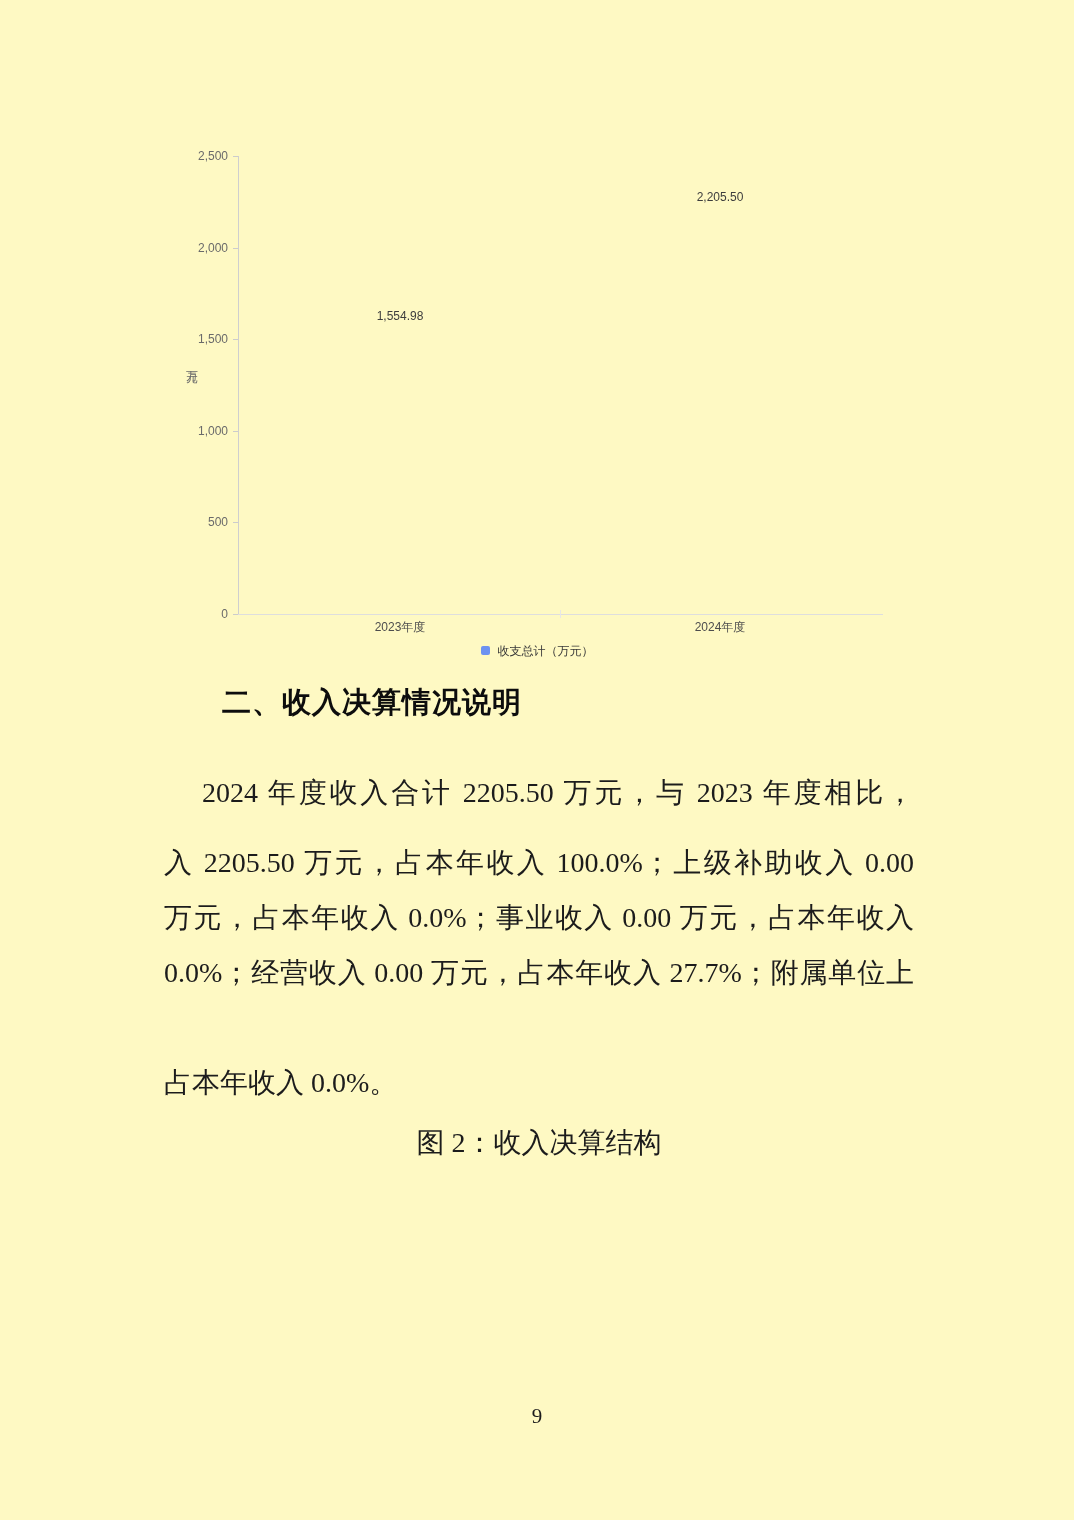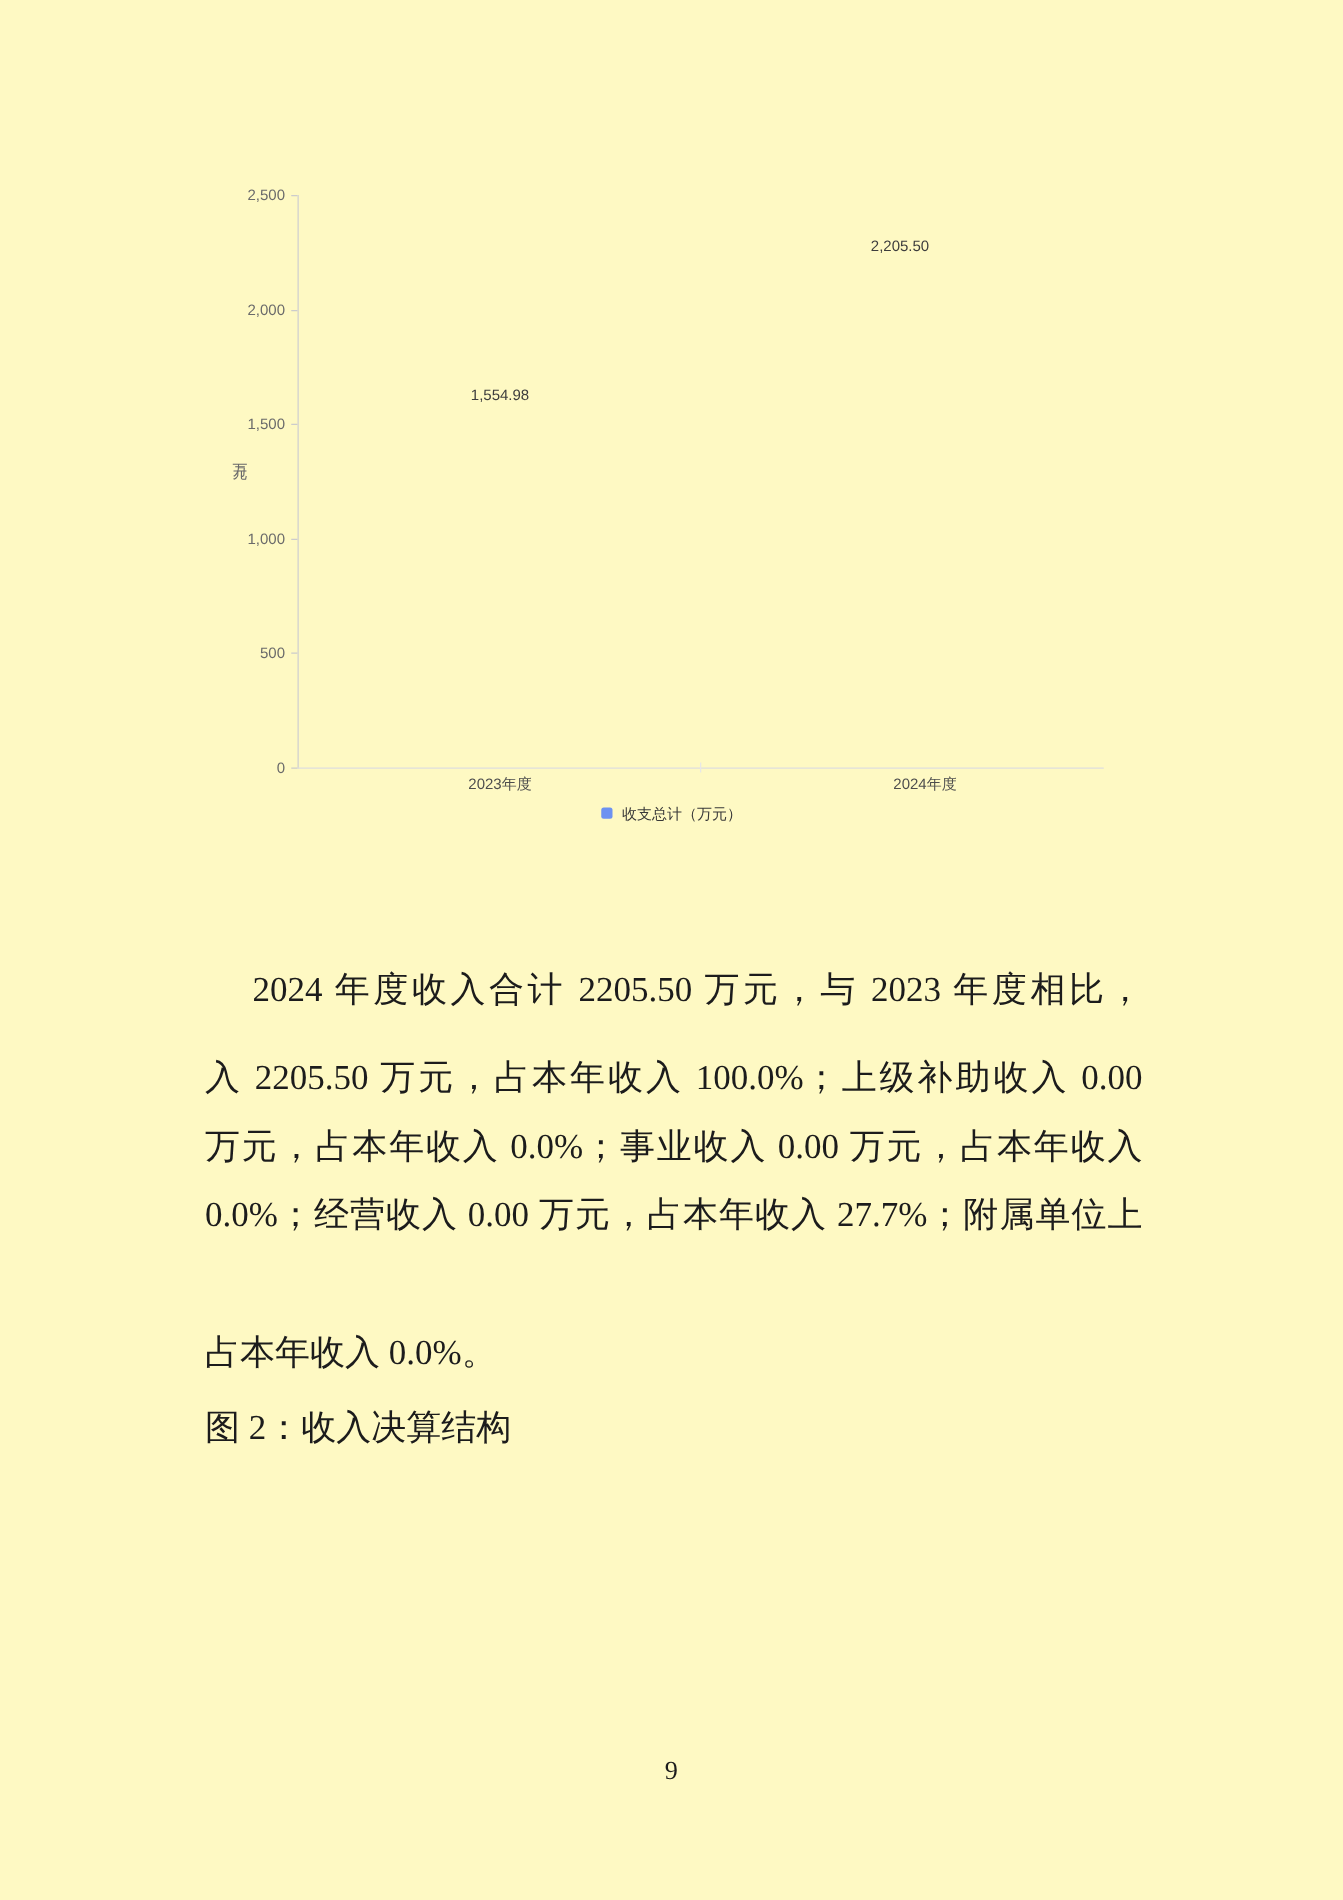--- a/index.html
+++ b/index.html
@@ -51,21 +51,21 @@
     font-family:"Liberation Serif","DejaVu Serif",serif;
     font-size:28px;line-height:34px;color:#1c1c1c;
     text-align:justify;text-align-last:justify;text-justify:inter-character;
     white-space:nowrap;
   }
   .bline.indent{text-indent:38px;}
   .bline.last{text-align:left;text-align-last:left;}
   .caption{
     position:absolute;left:164px;top:1126px;width:750px;height:34px;
     font-family:"Liberation Serif","DejaVu Serif",serif;
-    font-size:28px;line-height:34px;color:#1c1c1c;
+    font-size:28px;line-height:34px;color:#1c1c1c;text-align:center;
   }
   .page-number{
     position:absolute;left:0;top:1404px;width:1074px;
     font-family:"Liberation Serif","DejaVu Serif",serif;
     font-size:21px;color:#1c1c1c;text-align:center;
   }
 </style>
 </head>
 <body>
 
@@ -90,28 +90,29 @@
     <div class="ytickmark" style="top:614px"></div>
 
     <div class="y-axis-line"></div>
     <div class="x-axis-line"></div>
     <div class="cat-tick"></div>
 
     <div class="bar-value" style="left: 330px; top: 309px;">1,554.98</div>
     <div class="bar-value" style="left: 650px; top: 190px;">2,205.50</div>
 
     <div class="x-label" style="left:330px">2023年度</div>
-    <div class="x-label" style="left:670px">2024年度</div>
+    <div class="x-label" style="left:650px">2024年度</div>
 
     <div class="legend">
       <span class="legend-marker" style="background: rgb(109, 146, 241);"></span>
       <span class="legend-text">收支总计（万元）</span>
     </div>
   </div>
 
+  <div class="heading">二、收入决算情况说明</div>
 
   <div class="bline indent" style="top:776px">2024 年度收入合计 2205.50 万元，与 2023 年度相比，</div>
   <div class="bline" style="top:846px">入 2205.50 万元，占本年收入 100.0%；上级补助收入 0.00</div>
   <div class="bline" style="top:901px">万元，占本年收入 0.0%；事业收入 0.00 万元，占本年收入</div>
   <div class="bline" style="top:956px">0.0%；经营收入 0.00 万元，占本年收入 27.7%；附属单位上</div>
   <div class="bline last" style="top:1066px">占本年收入 0.0%。</div>
 
   <div class="caption">图 2：收入决算结构</div>
 
   <div class="page-number">9</div>

